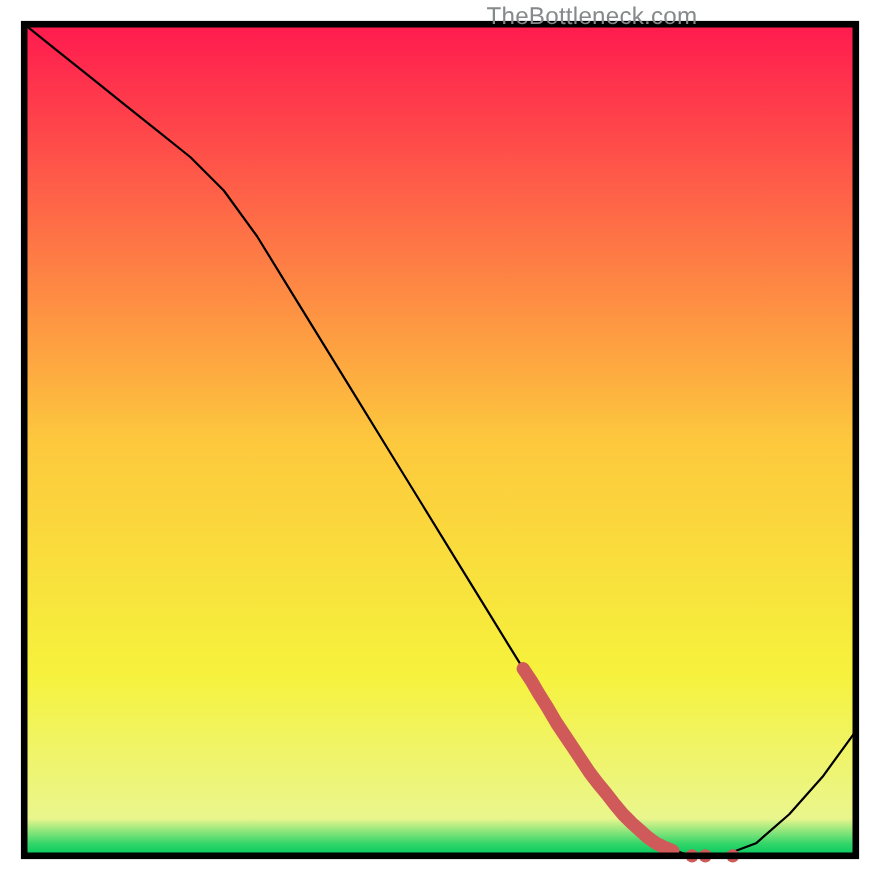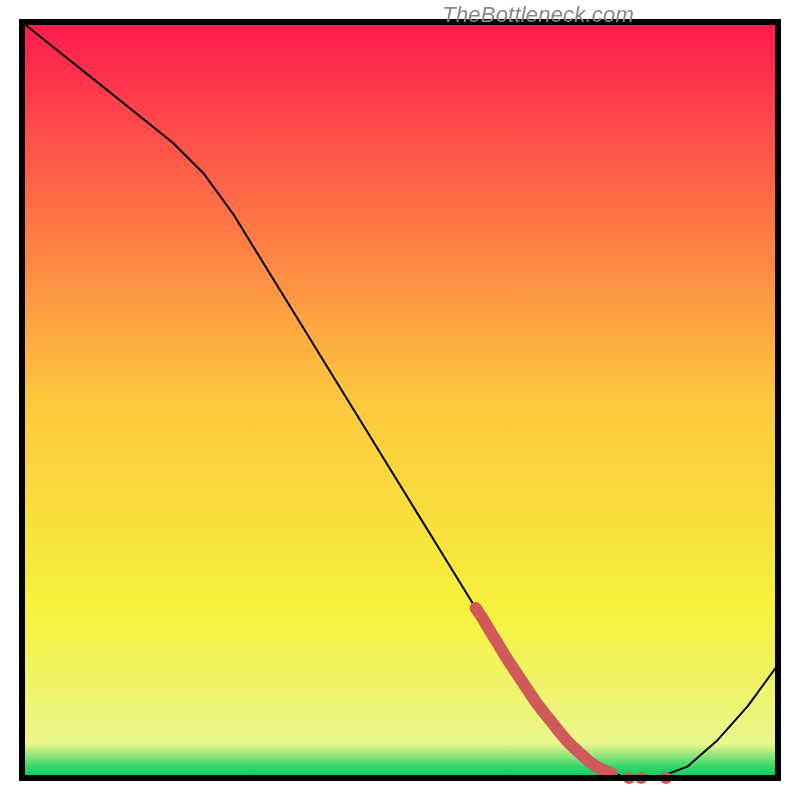--- a/index.html
+++ b/index.html
@@ -4,21 +4,20 @@
 <style>
   body {
     margin: 0;
     padding: 0;
     background: #fff;
   }
   .chart-container {
     position: relative;
     width: 644px;
     height: 800px;
-    font-style: italic;
   }
   .watermark {
     position: absolute;
     top: 2px;
     right: 10px;
     font-family: Arial, Helvetica, sans-serif;
     font-size: 22px;
     color: #86898a;
     letter-spacing: 0.2px;
   }

